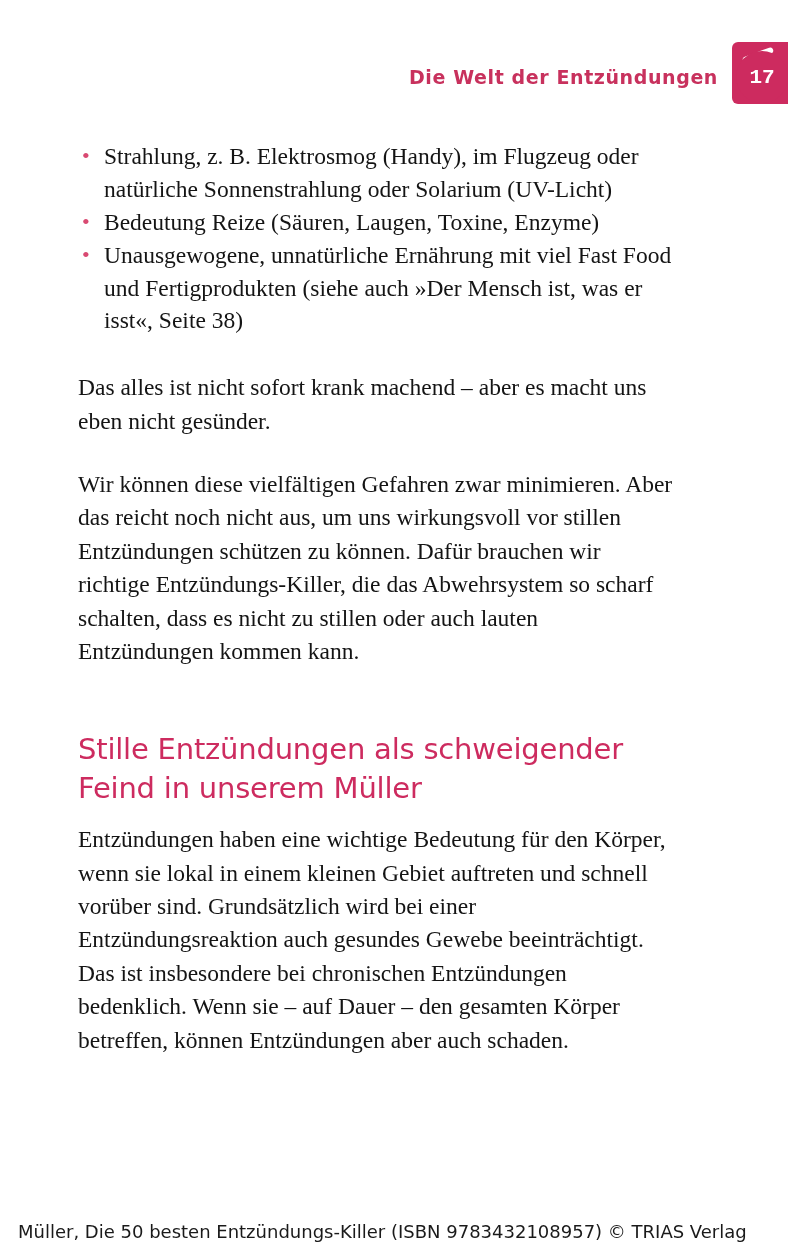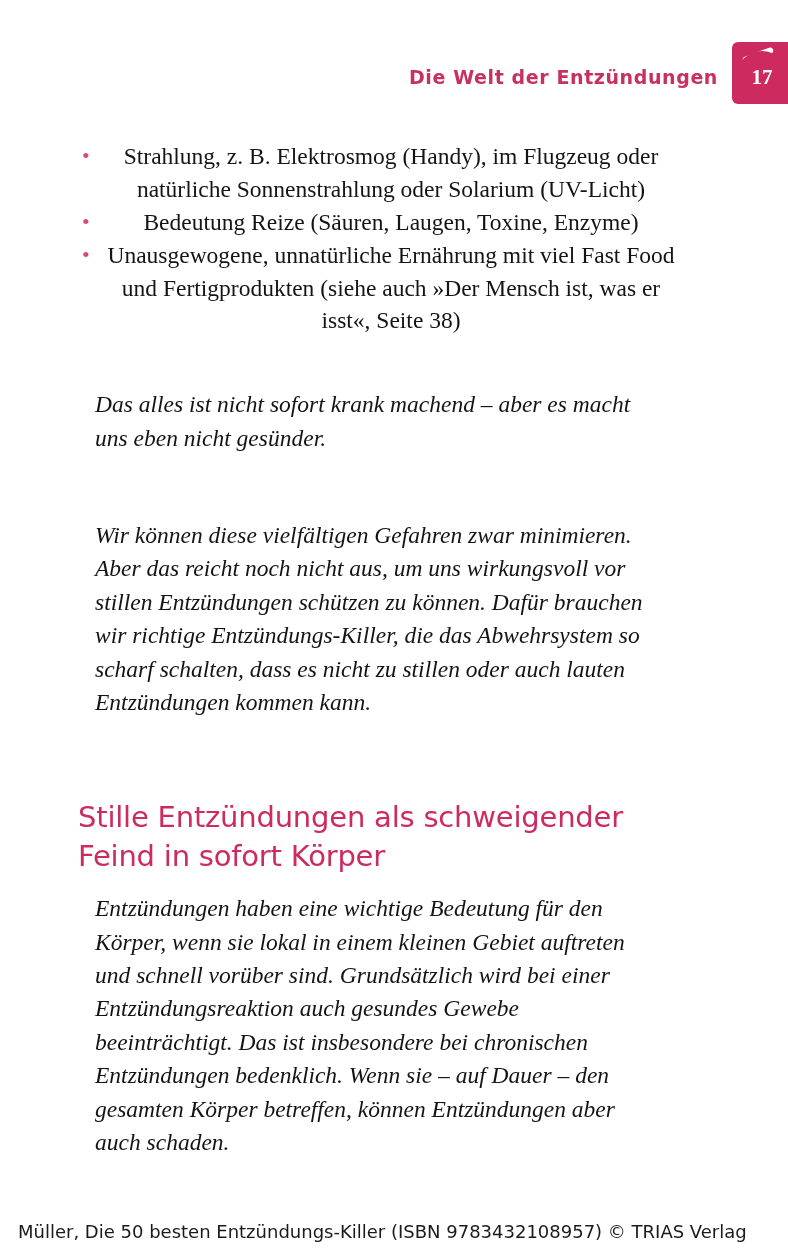--- a/index.html
+++ b/index.html
@@ -42,21 +42,21 @@
     color: #c8315d;
     margin-right: 18px;
     white-space: nowrap;
   }
   .page-number-badge {
     width: 52px;
     height: 52px;
     border-radius: 50%;
     background: #cd2b5f;
     color: #ffffff;
-    font-family: Liberation Serif, serif;
+    font-family: Liberation Mono, monospace;
     font-size: 21px;
     font-weight: bold;
     display: flex;
     align-items: center;
     justify-content: center;
     position: relative;
     z-index: 2;
   }
   .corner-tab {
     position: absolute;
@@ -103,38 +103,36 @@
     margin: 0 0 0 0;
     padding: 0;
   }
   ul.bullets li {
     position: relative;
     padding-left: 26px;
     font-size: 23.5px;
     line-height: 1.40;
     margin-bottom: 0;
     color: #141414;
-    text-align: center;
   }
   ul.bullets li::before {
     content: "\2022";
     position: absolute;
     left: 4px;
     top: 0;
     color: #d94a72;
     font-size: 22px;
     line-height: 1.45;
   }
 
   p.para {
     font-size: 23.5px;
     line-height: 1.42;
-    margin: 17px;
+    margin: 0;
     color: #141414;
-    font-style: italic;
   }
   .gap-lg { height: 34px; }
   .gap-md { height: 30px; }
   .gap-section { height: 62px; }
 
   h2.section-heading {
     font-family: "DejaVu Sans", sans-serif;
     font-weight: normal;
     color: #cd2b5f;
     font-size: 29px;
@@ -182,21 +180,21 @@
     <div class="gap-lg"></div>
 
     <p class="para">Das alles ist nicht sofort krank machend – aber es macht uns eben nicht gesünder.</p>
 
     <div class="gap-md"></div>
 
     <p class="para">Wir können diese vielfältigen Gefahren zwar minimieren. Aber das reicht noch nicht aus, um uns wirkungsvoll vor stillen Entzündungen schützen zu können. Dafür brauchen wir richtige Entzündungs-Killer, die das Abwehrsystem so scharf schalten, dass es nicht zu stillen oder auch lauten Entzündungen kommen kann.</p>
 
     <div class="gap-section"></div>
 
-    <h2 class="section-heading">Stille Entzündungen als schweigender Feind in sofort Körper</h2>
+    <h2 class="section-heading">Stille Entzündungen als schweigender Feind in unserem Müller</h2>
 
     <p class="para">Entzündungen haben eine wichtige Bedeutung für den Körper, wenn sie lokal in einem kleinen Gebiet auftreten und schnell vorüber sind. Grundsätzlich wird bei einer Entzündungsreaktion auch gesundes Gewebe beeinträchtigt. Das ist insbesondere bei chronischen Entzündungen bedenklich. Wenn sie – auf Dauer – den gesamten Körper betreffen, können Entzündungen aber auch schaden.</p>
 
   </div>
 
   <div class="footer">Müller, Die 50 besten Entzündungs-Killer (ISBN 9783432108957) © TRIAS Verlag</div>
 
 </div>
 
 </body></html>

